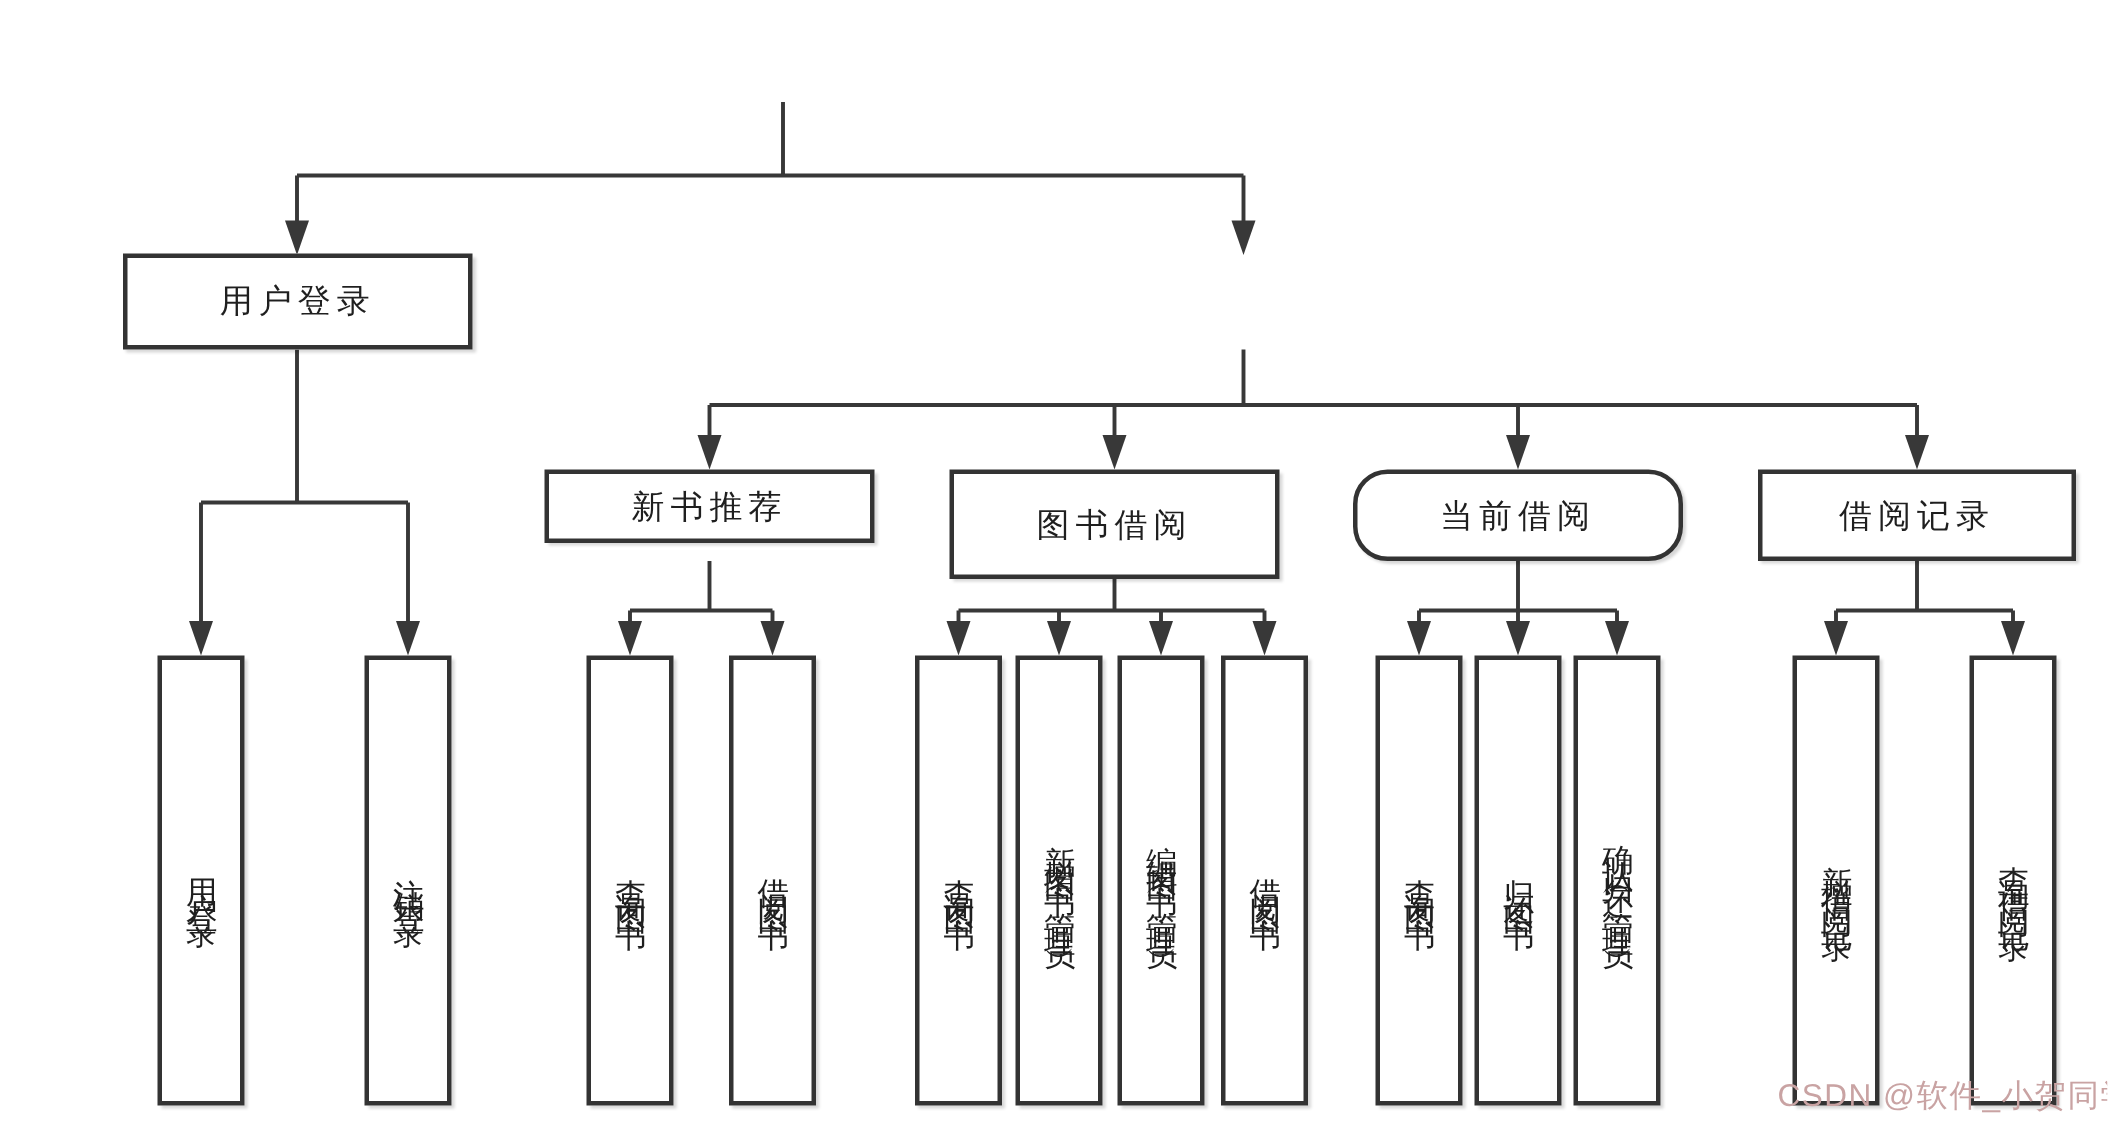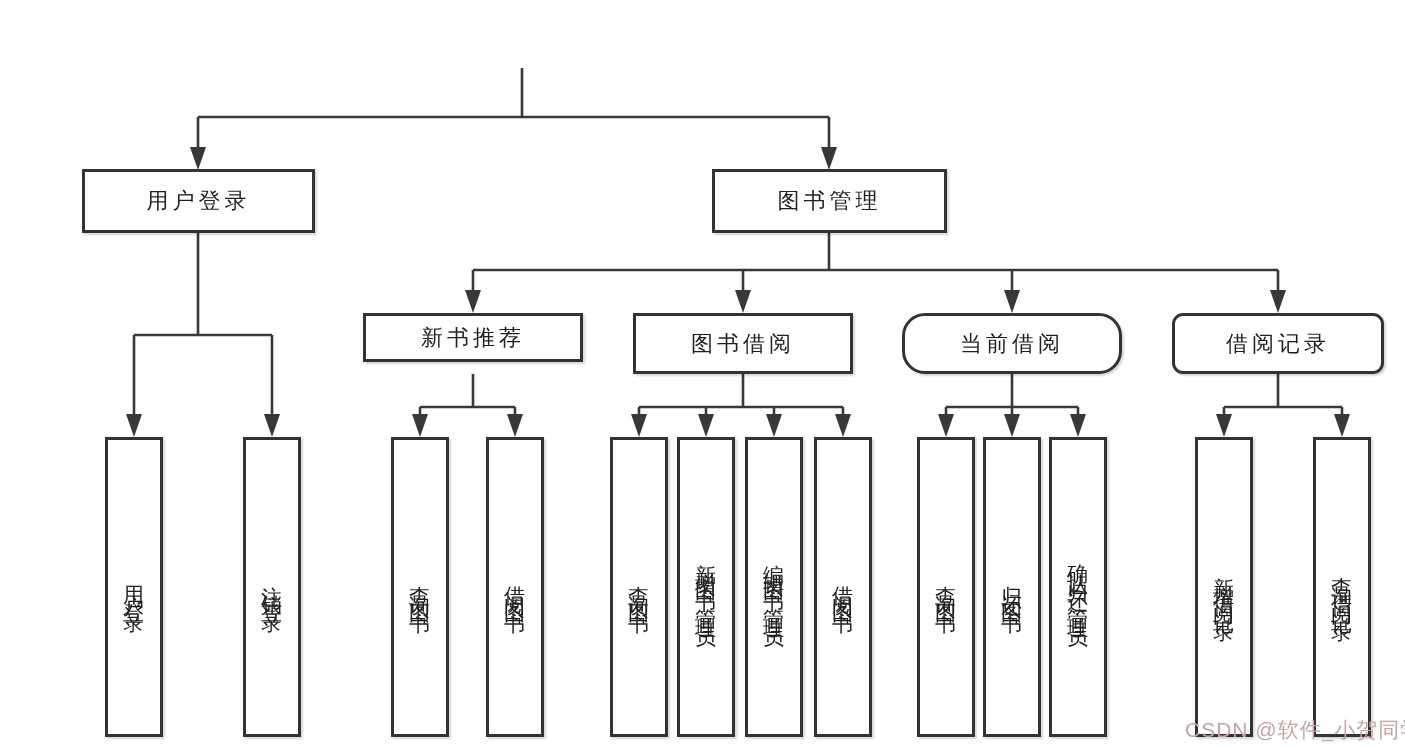--- a/index.html
+++ b/index.html
@@ -20,23 +20,23 @@
     writing-mode:vertical-rl;text-orientation:mixed;
     letter-spacing:9px;font-size:21px;line-height:1;
   }
   
   .n-root{left:21px;top:13px;width:1002px;height:55px;}
   
   .n-l2a{left:82px;top:169px;width:233px;height:64px;}
   .n-l2b{left:712px;top:169px;width:235px;height:64px;}
   
   .n-l3a{left:363px;top:313px;width:220px;height:49px;text-align:right;}
-  .n-l3b{left:633px;top:313px;width:220px;height:61px;}
+  .n-l3b{left:633px;top:313px;width:220px;height:73px;}
   .n-l3c{left:902px;top:313px;width:220px;height:61px;border-radius:23px;}
-  .n-l3d{left:1172px;top:313px;width:212px;height:61px;border-radius:11px;}
+  .n-l3d{left:1172px;top:313px;width:212px;height:61px;}
   
   .vbox{top:437px;width:58px;height:300px;}
   .n-g1a{left:105px;} .n-g1b{left:243px;}
   .n-g2a{left:391px;} .n-g2b{left:486px;}
   .n-g3a{left:610px;} .n-g3b{left:677px;} .n-g3c{left:745px;} .n-g3d{left:814px;}
   .n-g4a{left:917px;} .n-g4b{left:983px;} .n-g4c{left:1049px;}
   .n-g5a{left:1195px;} .n-g5b{left:1313px;}
   #watermark{
     position:absolute;left:1185px;top:716px;z-index:2;
     font-size:21px;letter-spacing:1px;color:#c9a3a3;
@@ -78,23 +78,20 @@
       <polygon points="1004,414 1020,414 1012,437"></polygon>
       <polygon points="1070,414 1086,414 1078,437"></polygon>
       <polygon points="1216,414 1232,414 1224,437"></polygon>
       <polygon points="1334,414 1350,414 1342,437"></polygon>
     </g>
   </svg>
 
 
   <div class="box n-l2a">
     <span>用户登录</span>
-  </div>
-  <div class="box n-l2b">
-    <span>图书管理</span>
   </div>
 
   <div class="box n-l3a">
     <span>新书推荐</span>
   </div>
   <div class="box n-l3b">
     <span>图书借阅</span>
   </div>
   <div class="box n-l3c">
     <span>当前借阅</span>

